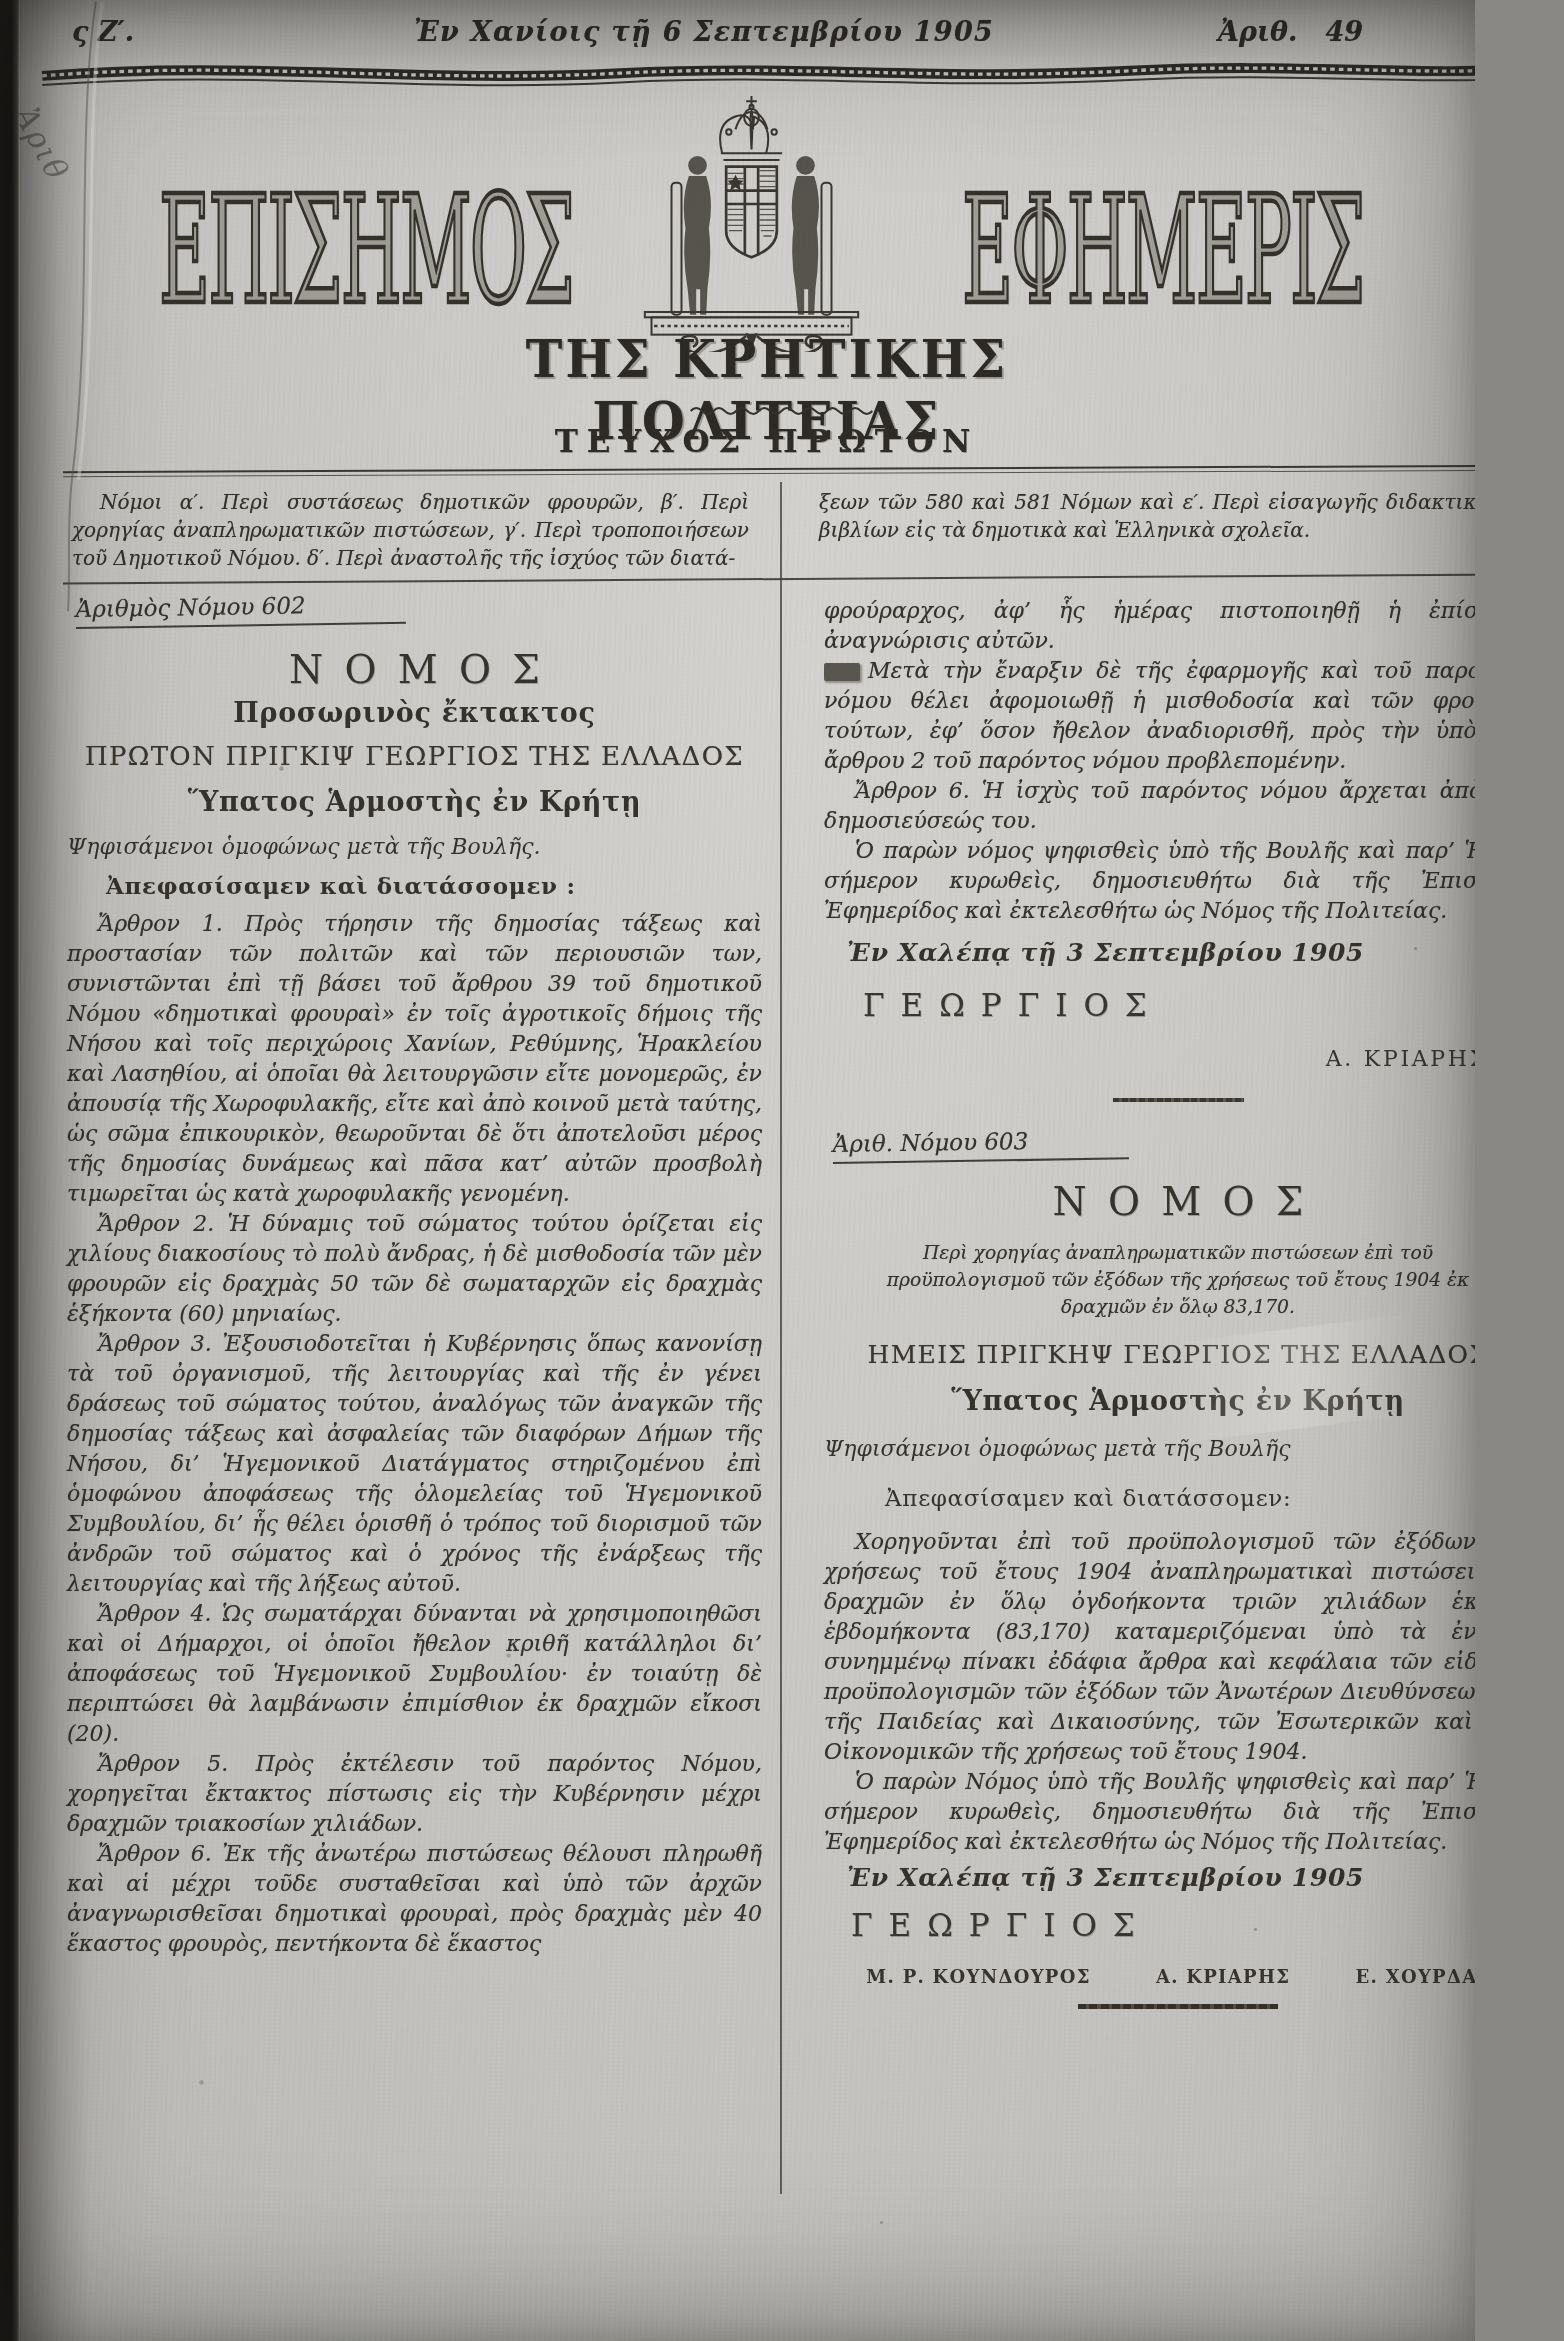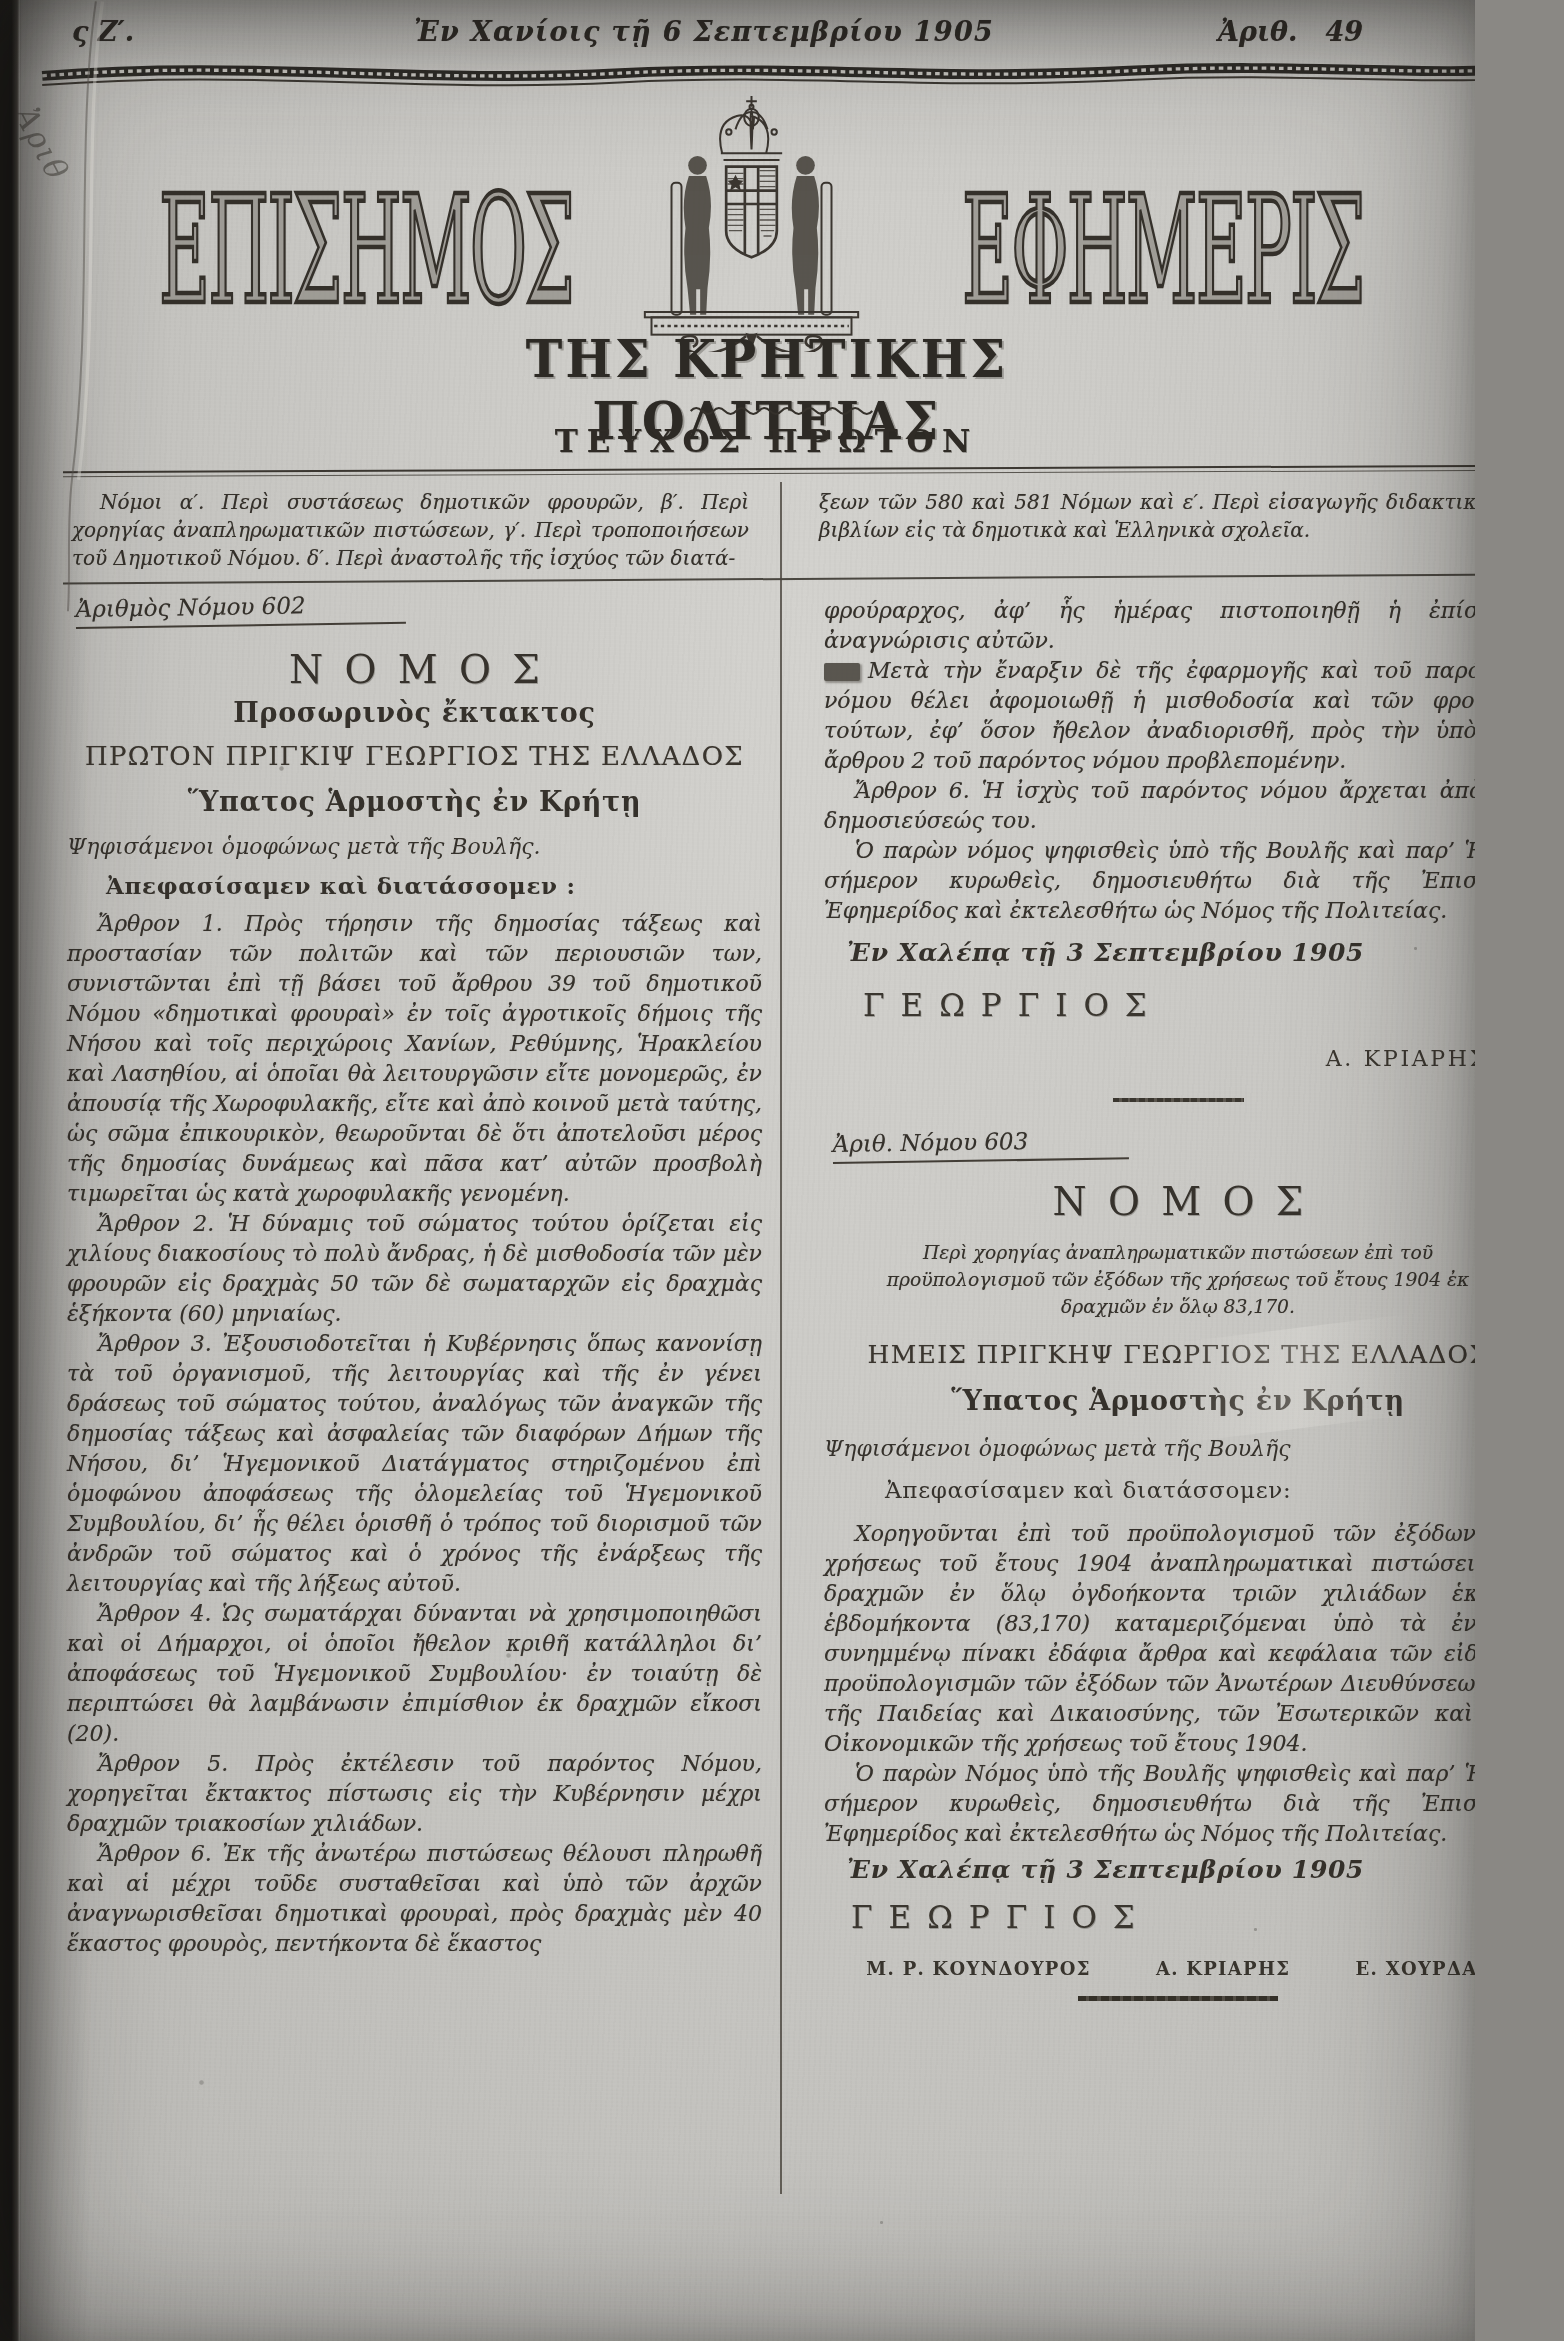--- a/index.html
+++ b/index.html
@@ -216,21 +216,21 @@
     <div class="shortrule"></div>
 
     <div class="numwrap" style="margin-top:29px;">
       <span class="numlabel">Ἀριθ. Νόμου 603</span>
     </div>
     <div class="nomos" style="margin-top:14.7px;">ΝΟΜΟΣ</div>
     <div class="subject">Περὶ χορηγίας ἀναπληρωματικῶν πιστώσεων ἐπὶ τοῦ προϋπολογισμοῦ τῶν ἐξόδων τῆς χρήσεως τοῦ ἔτους 1904 ἐκ δραχμῶν ἐν ὅλῳ 83,170.</div>
     <div class="proclaim" style="font-size:25px;margin-top:20px;">ΗΜΕΙΣ ΠΡΙΓΚΗΨ ΓΕΩΡΓΙΟΣ ΤΗΣ ΕΛΛΑΔΟΣ</div>
     <div class="office" style="font-size:27px;margin-top:16px;">Ὕπατος Ἁρμοστὴς ἐν Κρήτῃ</div>
     <div class="vote" style="margin-top:20px;">Ψηφισάμενοι ὁμοφώνως μετὰ τῆς Βουλῆς</div>
-    <div class="decree" style="font-weight:400;font-size:23px;text-indent:61px;margin-top:16px;">Ἀπεφασίσαμεν καὶ διατάσσομεν:</div>
+    <div class="decree" style="font-weight:400;font-size:23px;text-indent:61px;margin-top:24px;">Ἀπεφασίσαμεν καὶ διατάσσομεν:</div>
     <p class="body-par" style="margin-top:16px;">Χορηγοῦνται ἐπὶ τοῦ προϋπολογισμοῦ τῶν ἐξόδων τῆς χρήσεως τοῦ ἔτους 1904 ἀναπληρωματικαὶ πιστώσεις ἐκ δραχμῶν ἐν ὅλῳ ὀγδοήκοντα τριῶν χιλιάδων ἑκατὸν ἑβδομήκοντα (83,170) καταμεριζόμεναι ὑπὸ τὰ ἐν τῷ συνημμένῳ πίνακι ἐδάφια ἄρθρα καὶ κεφάλαια τῶν εἰδικῶν προϋπολογισμῶν τῶν ἐξόδων τῶν Ἀνωτέρων Διευθύνσεων ἐπὶ τῆς Παιδείας καὶ Δικαιοσύνης, τῶν Ἐσωτερικῶν καὶ τῶν Οἰκονομικῶν τῆς χρήσεως τοῦ ἔτους 1904.</p>
     <p class="body-par">Ὁ παρὼν Νόμος ὑπὸ τῆς Βουλῆς ψηφισθεὶς καὶ παρ’ Ἡμῶν σήμερον κυρωθεὶς, δημοσιευθήτω διὰ τῆς Ἐπισήμου Ἐφημερίδος καὶ ἐκτελεσθήτω ὡς Νόμος τῆς Πολιτείας.</p>
     <div class="place" style="margin-top:6.7px;">Ἐν Χαλέπᾳ τῇ 3 Σεπτεμβρίου 1905</div>
     <div class="george" style="margin-top:14.7px;margin-left:27px;">ΓΕΩΡΓΙΟΣ</div>
     <div class="cosigs">
       <span>Μ. Ρ. ΚΟΥΝΔΟΥΡΟΣ</span>
       <span>Α. ΚΡΙΑΡΗΣ</span>
       <span>Ε. ΧΟΥΡΔΑΚΗΣ</span>
     </div>
     <div class="finalrule"></div>

